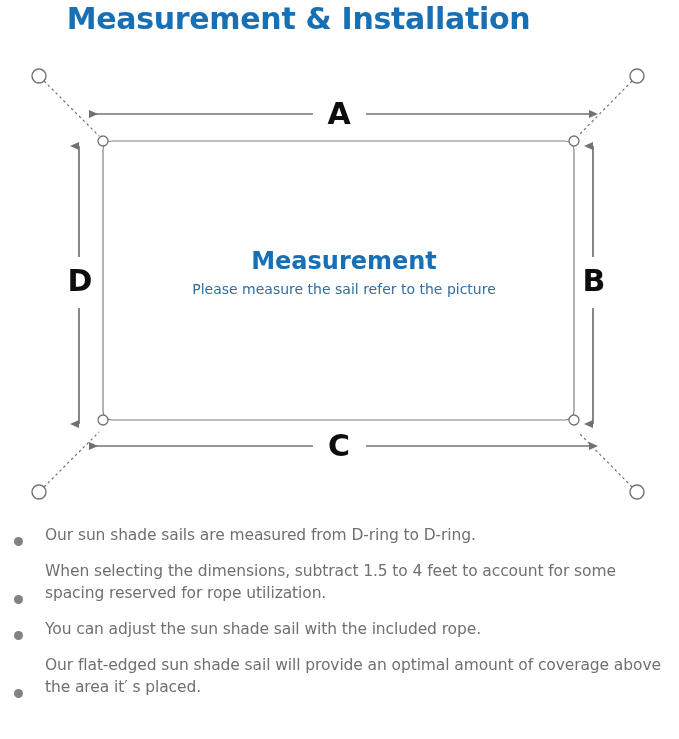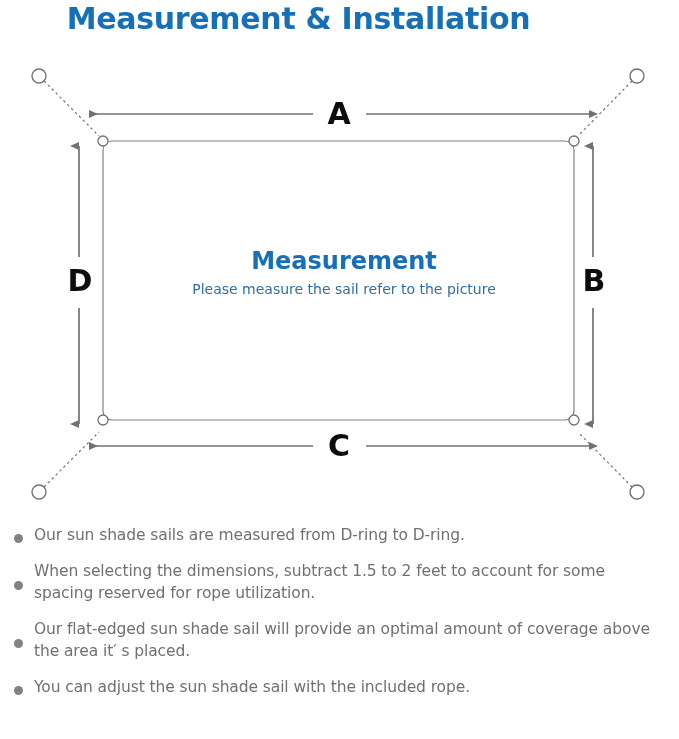--- a/index.html
+++ b/index.html
@@ -70,23 +70,24 @@
   
   #notes {
     position: absolute;
     left: 0;
     top: 524px;
     width: 679px;
   }
   .note-row {
     position: relative;
     display: flex;
-    align-items: center;
+    align-items: flex-end;
     padding: 0 14px 0 14px;
     margin-bottom: 14px;
+    gap: 11px;
   }
   .note-bullet {
     flex: 0 0 auto;
     width: 9px;
     height: 9px;
     border-radius: 50%;
     background: #808285;
     margin-top: 7px;
     margin-right: 11px;
   }
@@ -173,23 +174,23 @@
   </svg>
 </div>
 
 <div id="notes">
   <div class="note-row">
     <span class="note-bullet"></span>
     <span class="note-text">Our sun shade sails are measured from D-ring to D-ring.</span>
   </div>
   <div class="note-row">
     <span class="note-bullet"></span>
-    <span class="note-text">When selecting the dimensions, subtract 1.5 to 2 feet to account for some spacing reserved for rope utilization.</span>
+    <span class="note-text">When selecting the dimensions, subtract 1.5 to 4 feet to account for some spacing reserved for rope utilization.</span>
+  </div>
+  <div class="note-row">
+    <span class="note-bullet"></span>
+    <span class="note-text">You can adjust the sun shade sail with the included rope.</span>
   </div>
   <div class="note-row">
     <span class="note-bullet"></span>
     <span class="note-text">Our flat-edged sun shade sail will provide an optimal amount of coverage above the area it′ s placed.</span>
   </div>
-  <div class="note-row">
-    <span class="note-bullet"></span>
-    <span class="note-text">You can adjust the sun shade sail with the included rope.</span>
-  </div>
 </div>
 
 </body></html>

